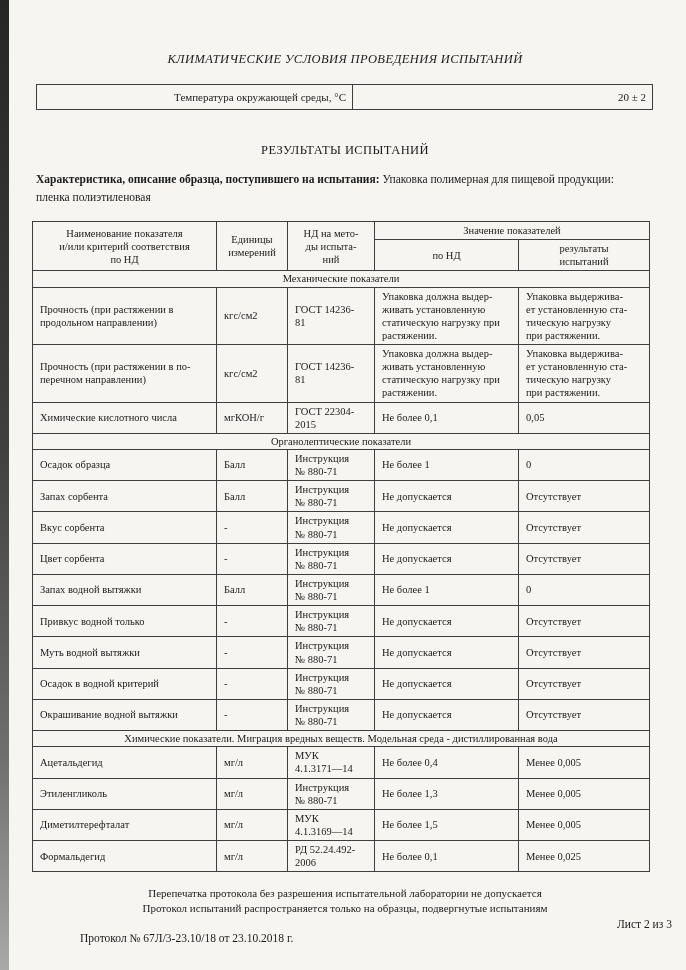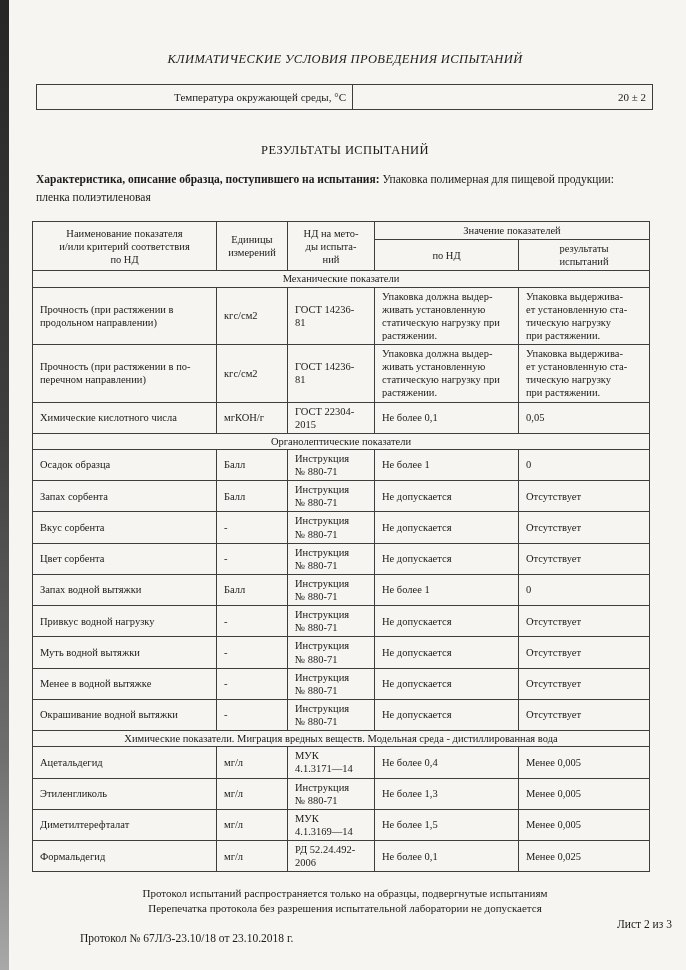--- a/index.html
+++ b/index.html
@@ -171,37 +171,37 @@
       </tr>
       <tr>
         <td>Запах водной вытяжки</td>
         <td>Балл</td>
         <td>Инструкция
 № 880-71</td>
         <td>Не более 1</td>
         <td>0</td>
       </tr>
       <tr>
-        <td>Привкус водной нагрузку</td>
+        <td>Привкус водной только</td>
         <td>-</td>
         <td>Инструкция
 № 880-71</td>
         <td>Не допускается</td>
         <td>Отсутствует</td>
       </tr>
       <tr>
         <td>Муть водной вытяжки</td>
         <td>-</td>
         <td>Инструкция
 № 880-71</td>
         <td>Не допускается</td>
         <td>Отсутствует</td>
       </tr>
       <tr>
-        <td>Менее в водной вытяжке</td>
+        <td>Осадок в водной критерий</td>
         <td>-</td>
         <td>Инструкция
 № 880-71</td>
         <td>Не допускается</td>
         <td>Отсутствует</td>
       </tr>
       <tr>
         <td>Окрашивание водной вытяжки</td>
         <td>-</td>
         <td>Инструкция
@@ -241,17 +241,17 @@
         <td>мг/л</td>
         <td>РД 52.24.492-
 2006</td>
         <td>Не более 0,1</td>
         <td>Менее 0,025</td>
       </tr>
     </tbody>
 </table>
 
 <div class="notes">
+  <div>Перепечатка протокола без разрешения испытательной лаборатории не допускается</div>
   <div>Протокол испытаний распространяется только на образцы, подвергнутые испытаниям</div>
-  <div>Перепечатка протокола без разрешения испытательной лаборатории не допускается</div>
 </div>
 <div class="protocol">Протокол № 67Л/3-23.10/18 от 23.10.2018 г.</div>
 <div class="sheet">Лист 2 из 3</div>
 
 </body></html>

